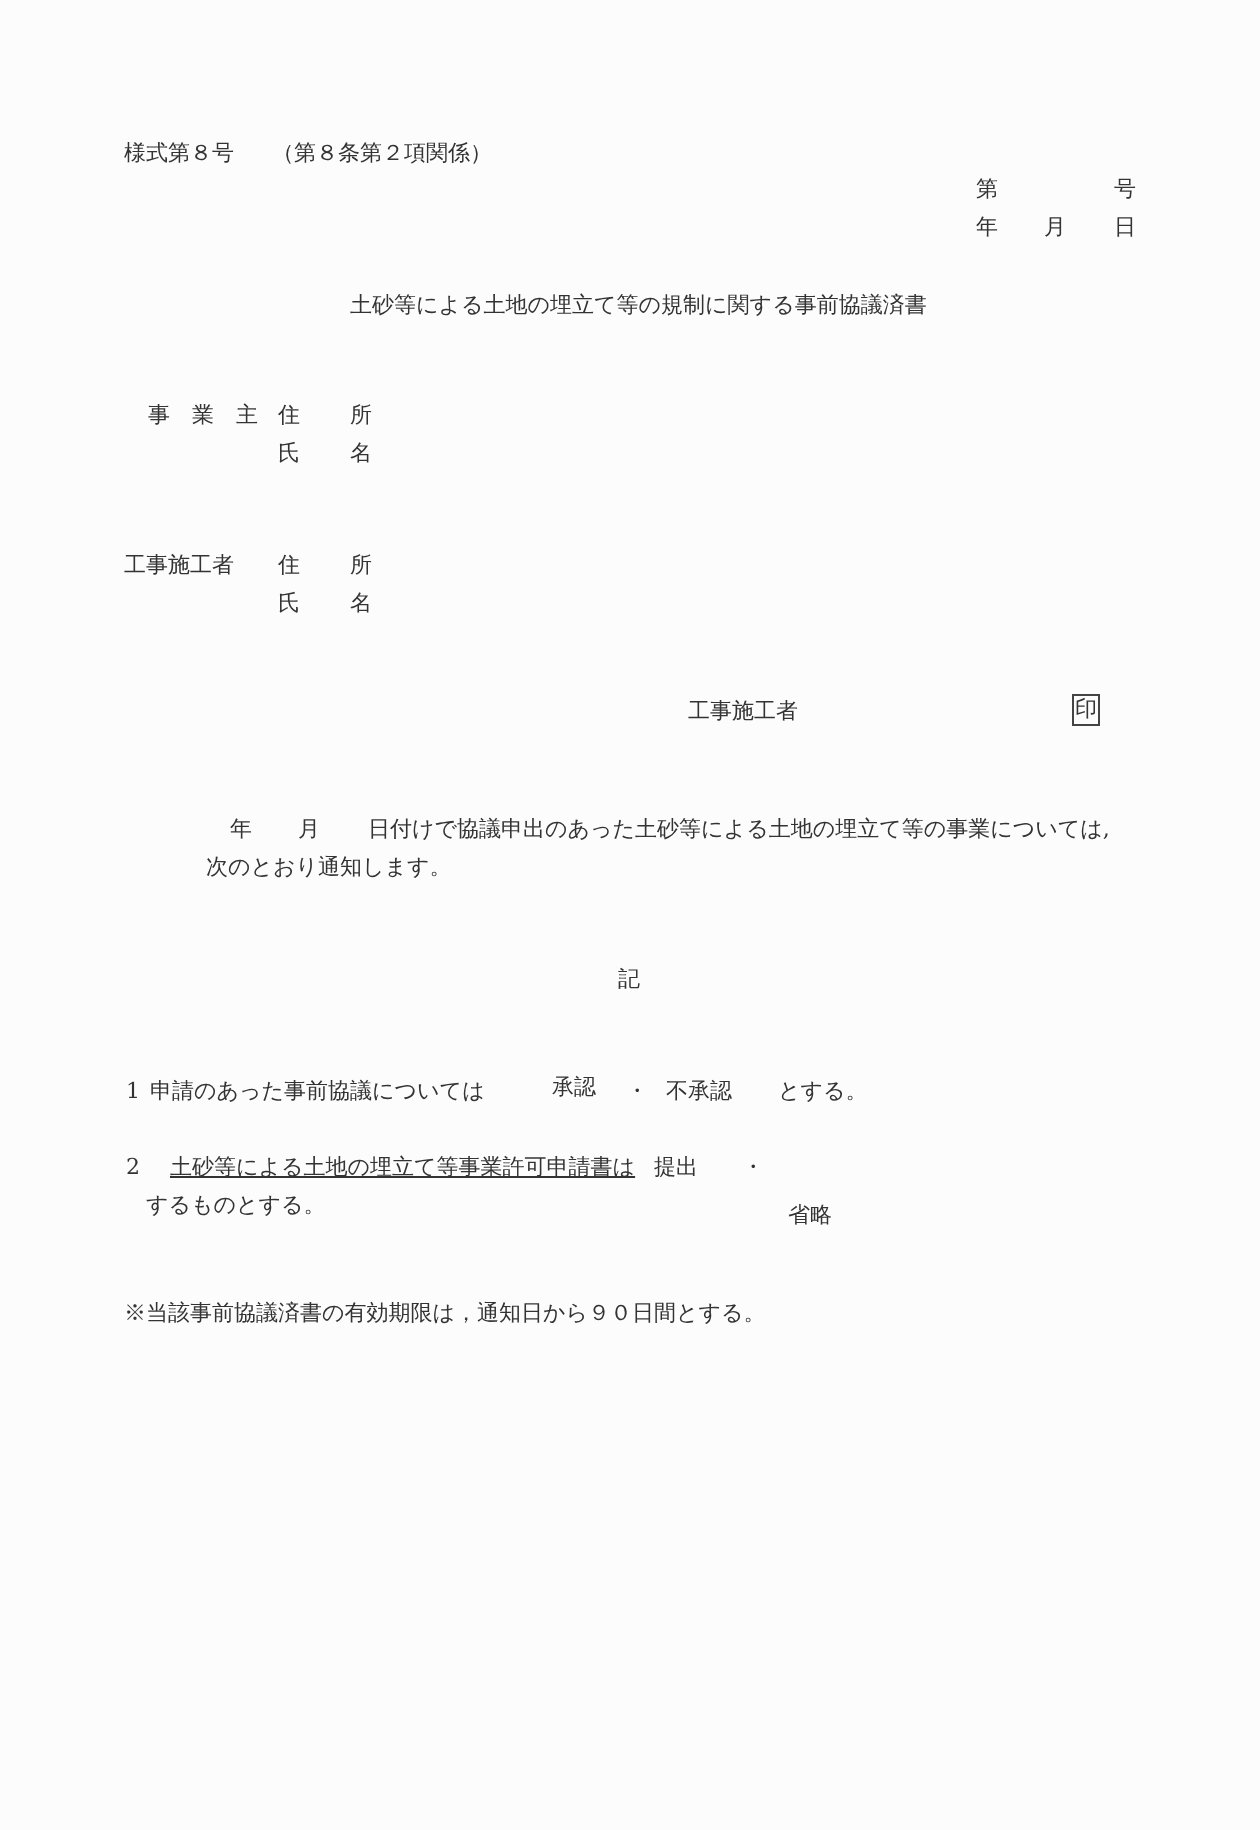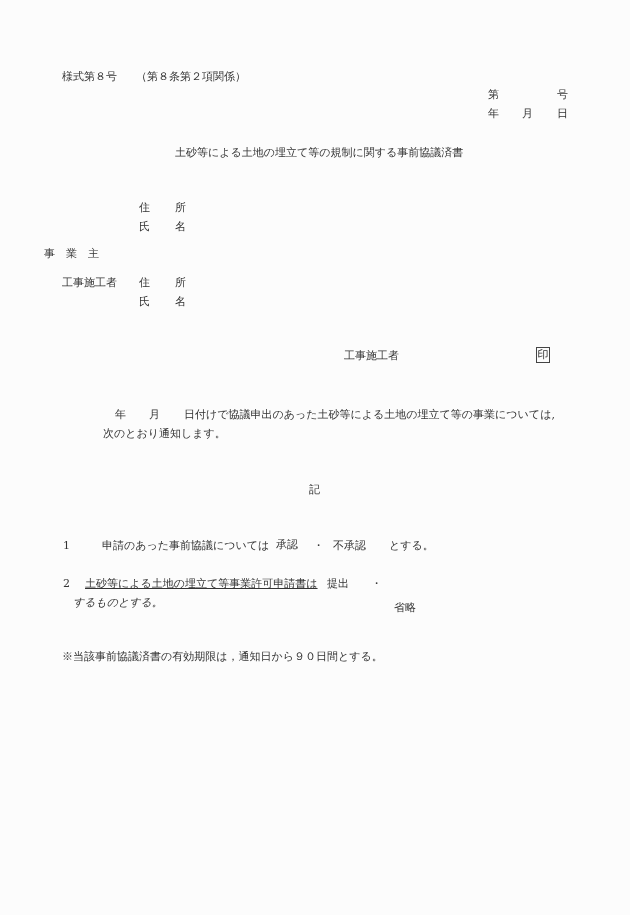--- a/index.html
+++ b/index.html
@@ -36,21 +36,21 @@
 
 <div class="abs" style="left:488px; top:89px;">第</div>
 <div class="abs" style="left:557px; top:89px;">号</div>
 
 <div class="abs" style="left:488px; top:108px;">年</div>
 <div class="abs" style="left:522px; top:108px;">月</div>
 <div class="abs" style="left:557px; top:108px;">日</div>
 
 <div class="abs" style="left:175px; top:147px;">土砂等による土地の埋立て等の規制に関する事前協議済書</div>
 
-<div class="abs" style="left:44px; top:202px;margin-top:46px;">事　業　主</div>
+<div class="abs" style="left:74px; top:202px;">事　業　主</div>
 <div class="abs" style="left:139px; top:202px;">住</div>
 <div class="abs" style="left:175px; top:202px;">所</div>
 <div class="abs" style="left:139px; top:221px;">氏</div>
 <div class="abs" style="left:175px; top:221px;">名</div>
 
 <div class="abs" style="left:62px; top:277px;">工事施工者</div>
 <div class="abs" style="left:139px; top:277px;">住</div>
 <div class="abs" style="left:175px; top:277px;">所</div>
 <div class="abs" style="left:139px; top:296px;">氏</div>
 <div class="abs" style="left:175px; top:296px;">名</div>
@@ -61,26 +61,26 @@
 </div>
 
 <div class="abs" style="left:115px; top:409px;">年</div>
 <div class="abs" style="left:149px; top:409px;">月</div>
 <div class="abs" style="left:184px; top:409px;">日付けで協議申出のあった土砂等による土地の埋立て等の事業については,</div>
 <div class="abs" style="left:103px; top:428px;">次のとおり通知します。</div>
 
 <div class="abs" style="left:309px; top:484px;">記</div>
 
 <div class="abs" style="left:63px; top:540px;">1</div>
-<div class="abs" style="left:102px; top:540px;">申請のあった事前協議については</div>
+<div class="abs" style="left:75px; top:540px;">申請のあった事前協議については</div>
 <div class="abs" style="left:276px; top:540px;font-family:Liberation Mono, monospace;">承認</div>
 <div class="abs" style="left:313px; top:540px;">・</div>
 <div class="abs" style="left:333px; top:540px;">不承認</div>
 <div class="abs" style="left:389px; top:540px;">とする。</div>
 
 <div class="abs" style="left:63px; top:578px;">2</div>
 <div class="abs" style="left:85px; top:578px;text-decoration:underline;">土砂等による土地の埋立て等事業許可申請書は</div>
 <div class="abs" style="left:327px; top:578px;">提出</div>
 <div class="abs" style="left:371px; top:578px;">・</div>
 <div class="abs" style="left:394px; top:554px;margin-top:48px;">省略</div>
-<div class="abs" style="left:73px; top:597px;font-style:italic;">するものとする。</div>
+<div class="abs" style="left:73px; top:597px;">するものとする。</div>
 
 <div class="abs" style="left:62px; top:651px;">※当該事前協議済書の有効期限は，通知日から９０日間とする。</div>
 
 </body></html>

